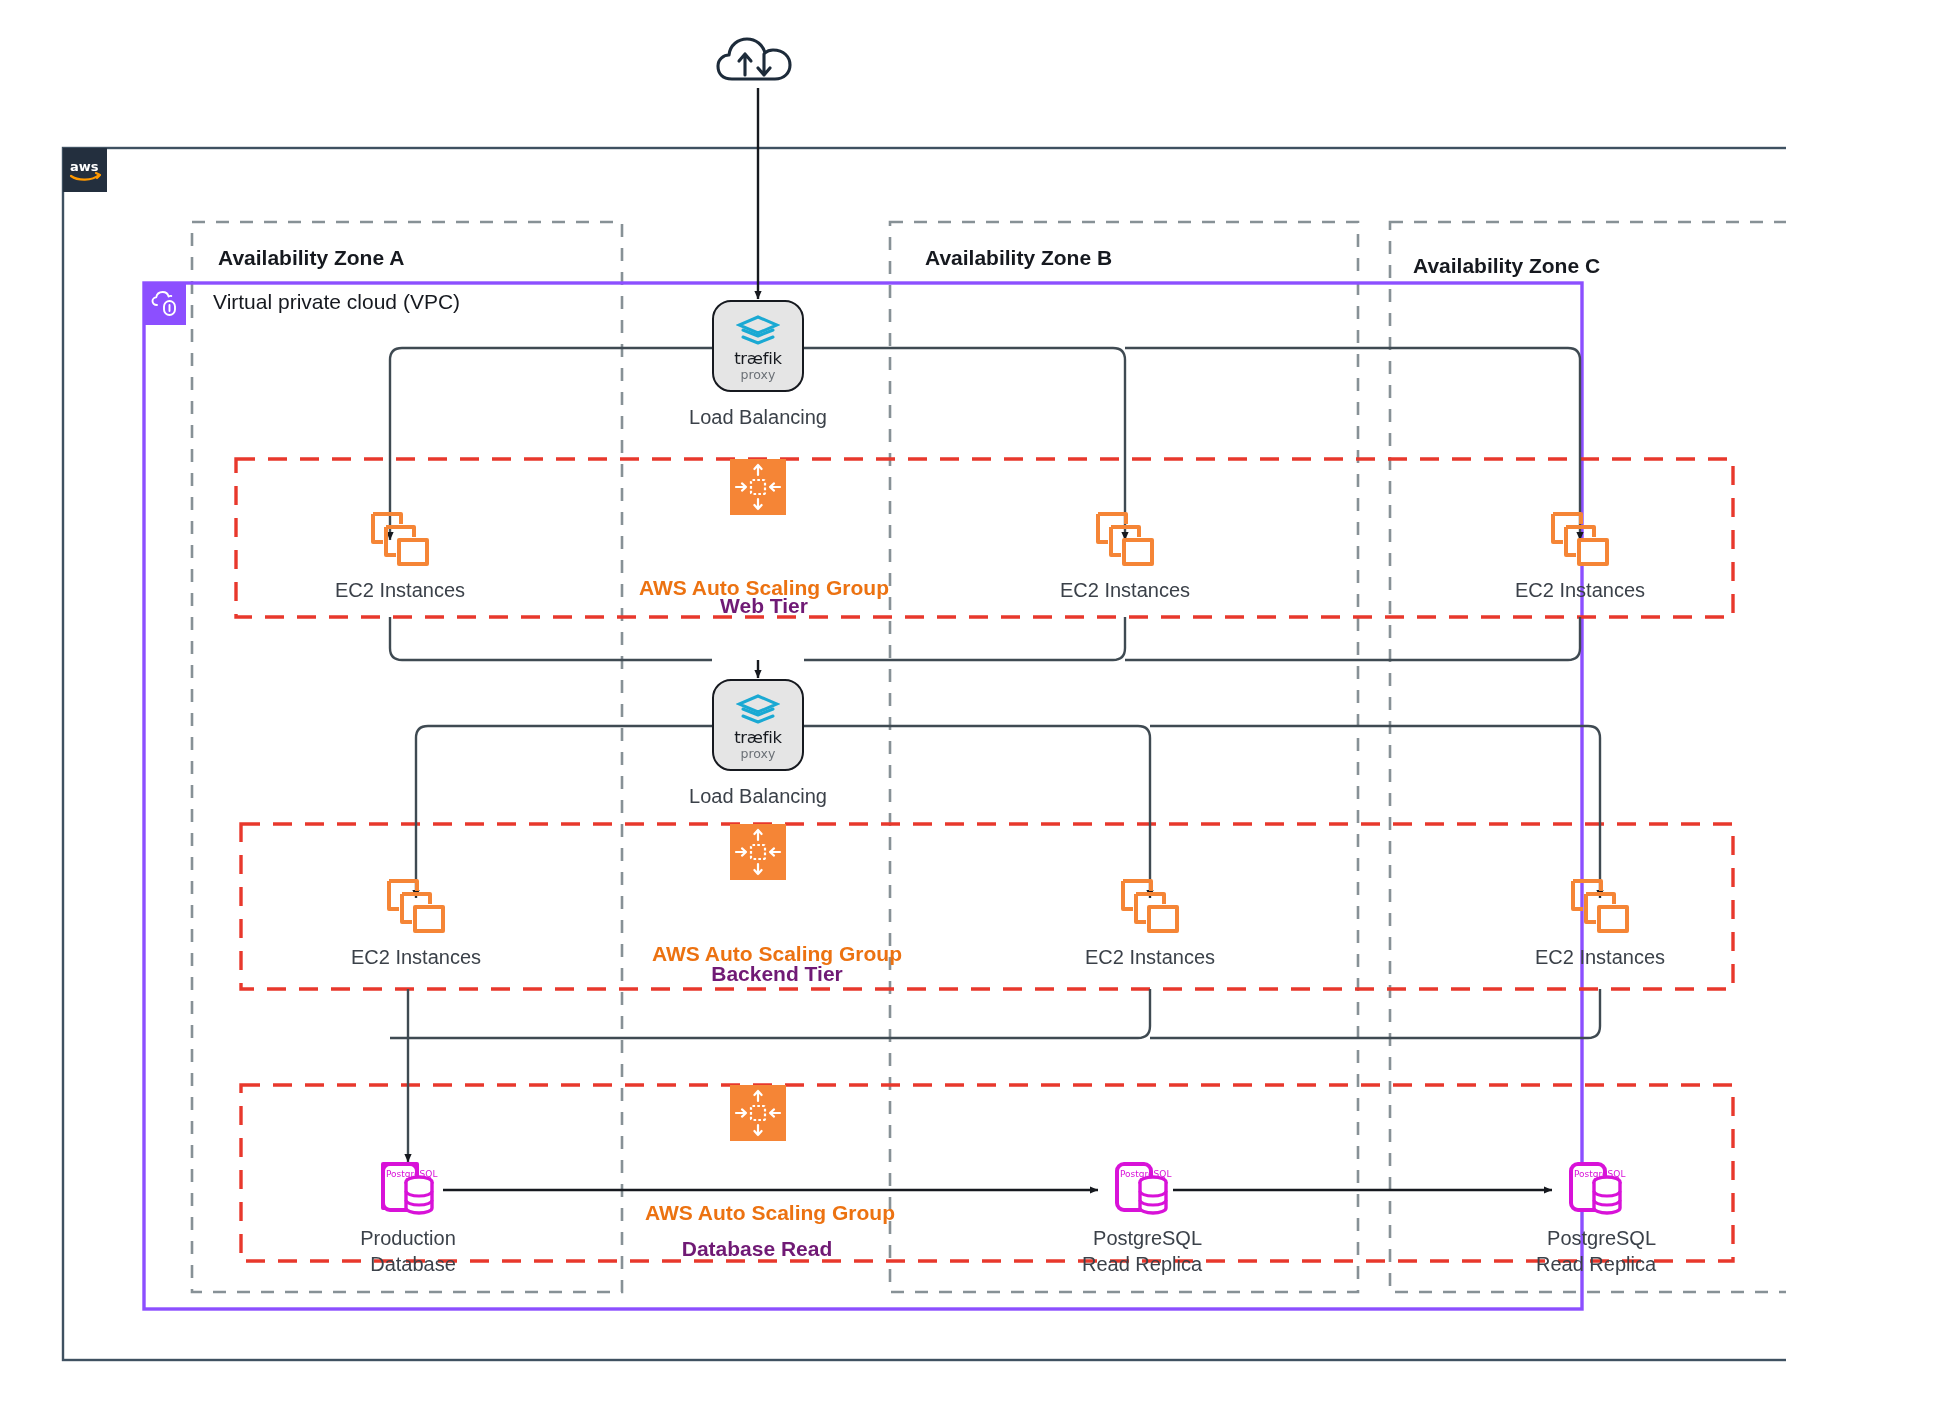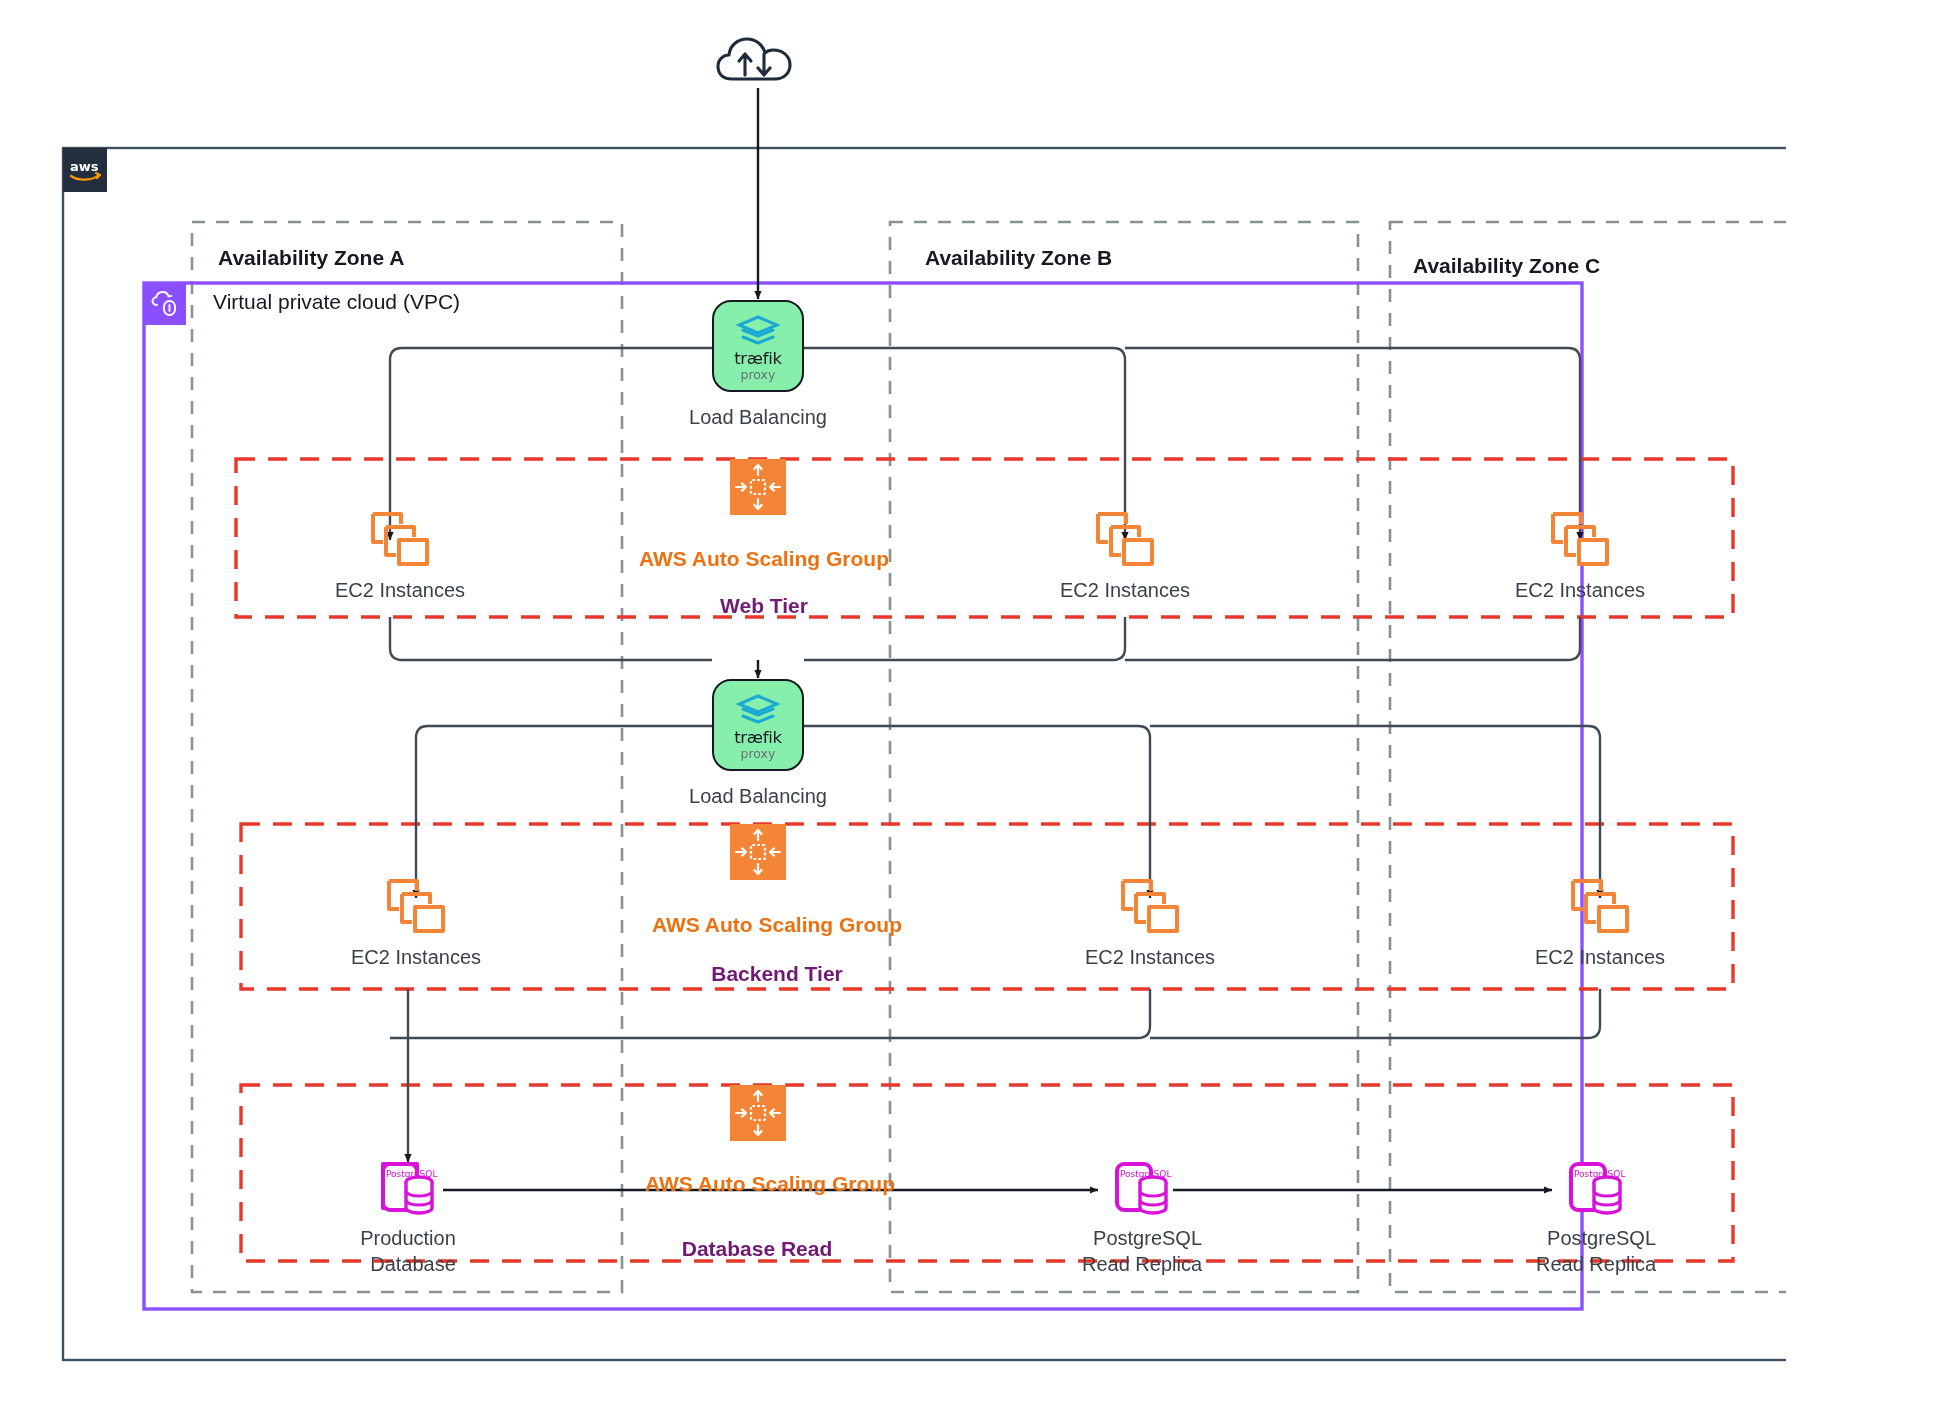--- a/index.html
+++ b/index.html
@@ -40,37 +40,38 @@
     font-size: 20px;
     color: #3b4149;
     text-align: right;
     line-height: 1.28;
   }
   .asg-label {
     font-size: 21px;
     font-weight: bold;
     color: #ec7211;
     text-align: center;
+    margin-top: 29px;
   }
   .tier-label {
     font-size: 21px;
     font-weight: bold;
     color: #701a75;
     text-align: center;
   }
   .centered {
     transform: translateX(-50%);
   }
   .traefik-box {
     position: absolute;
     width: 92px;
     height: 92px;
     border: 2.6px solid #16191f;
     border-radius: 19px;
-    background: #86efac;
+    background: #e5e5e5;
     box-sizing: border-box;
   }
   .traefik-inner {
     position: absolute;
     left: 0; right: 0;
     top: 13px;
     display: flex;
     flex-direction: column;
     align-items: center;
   }

